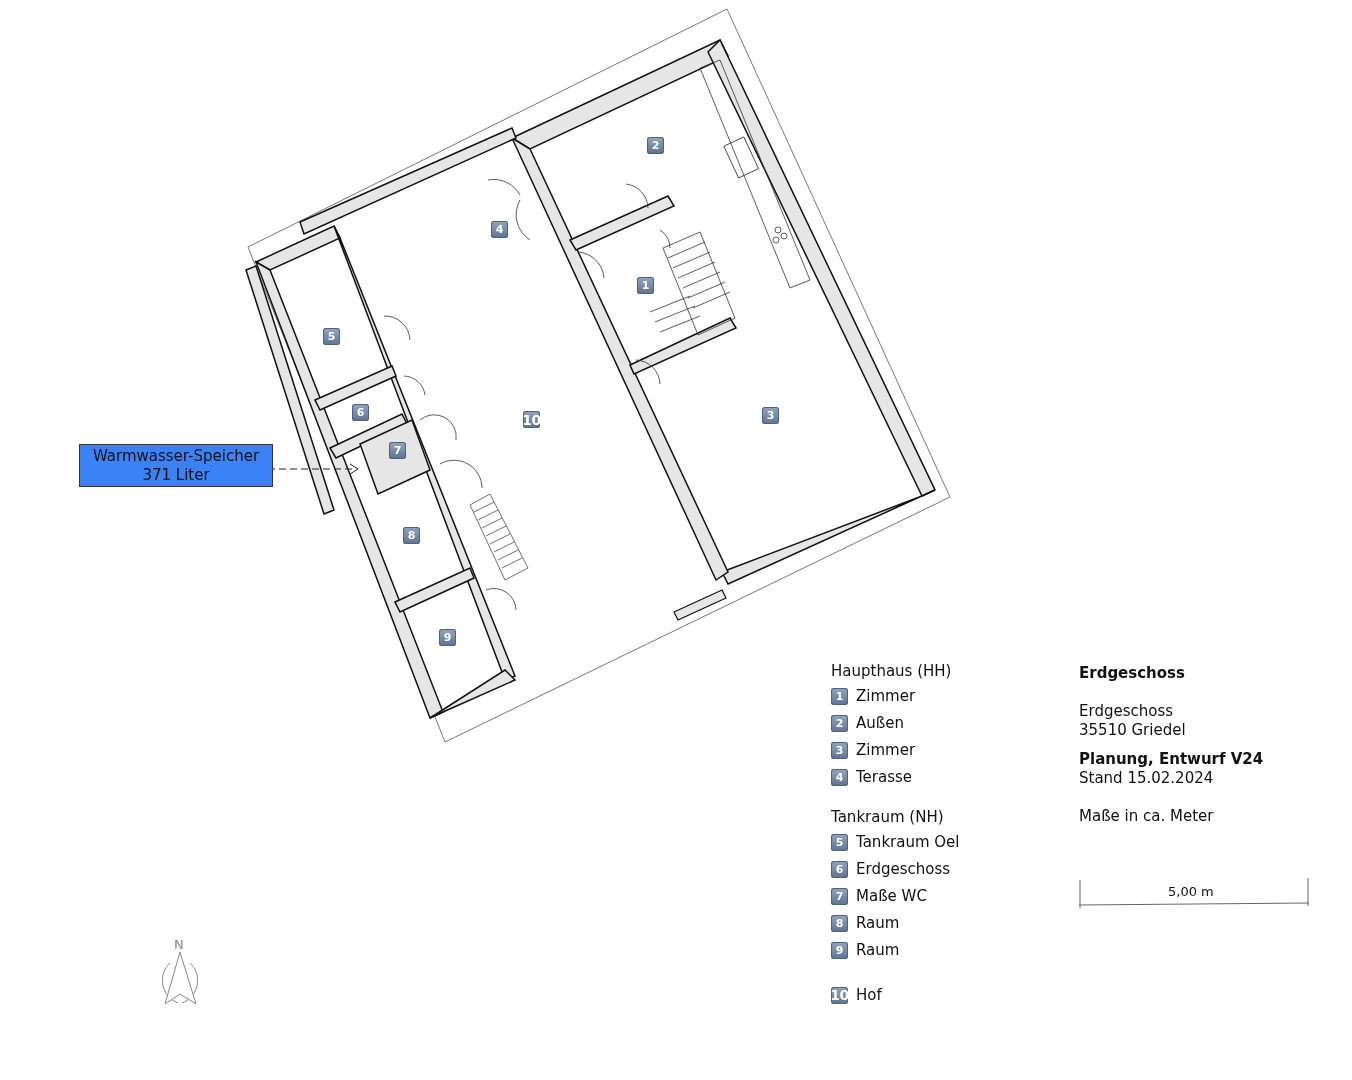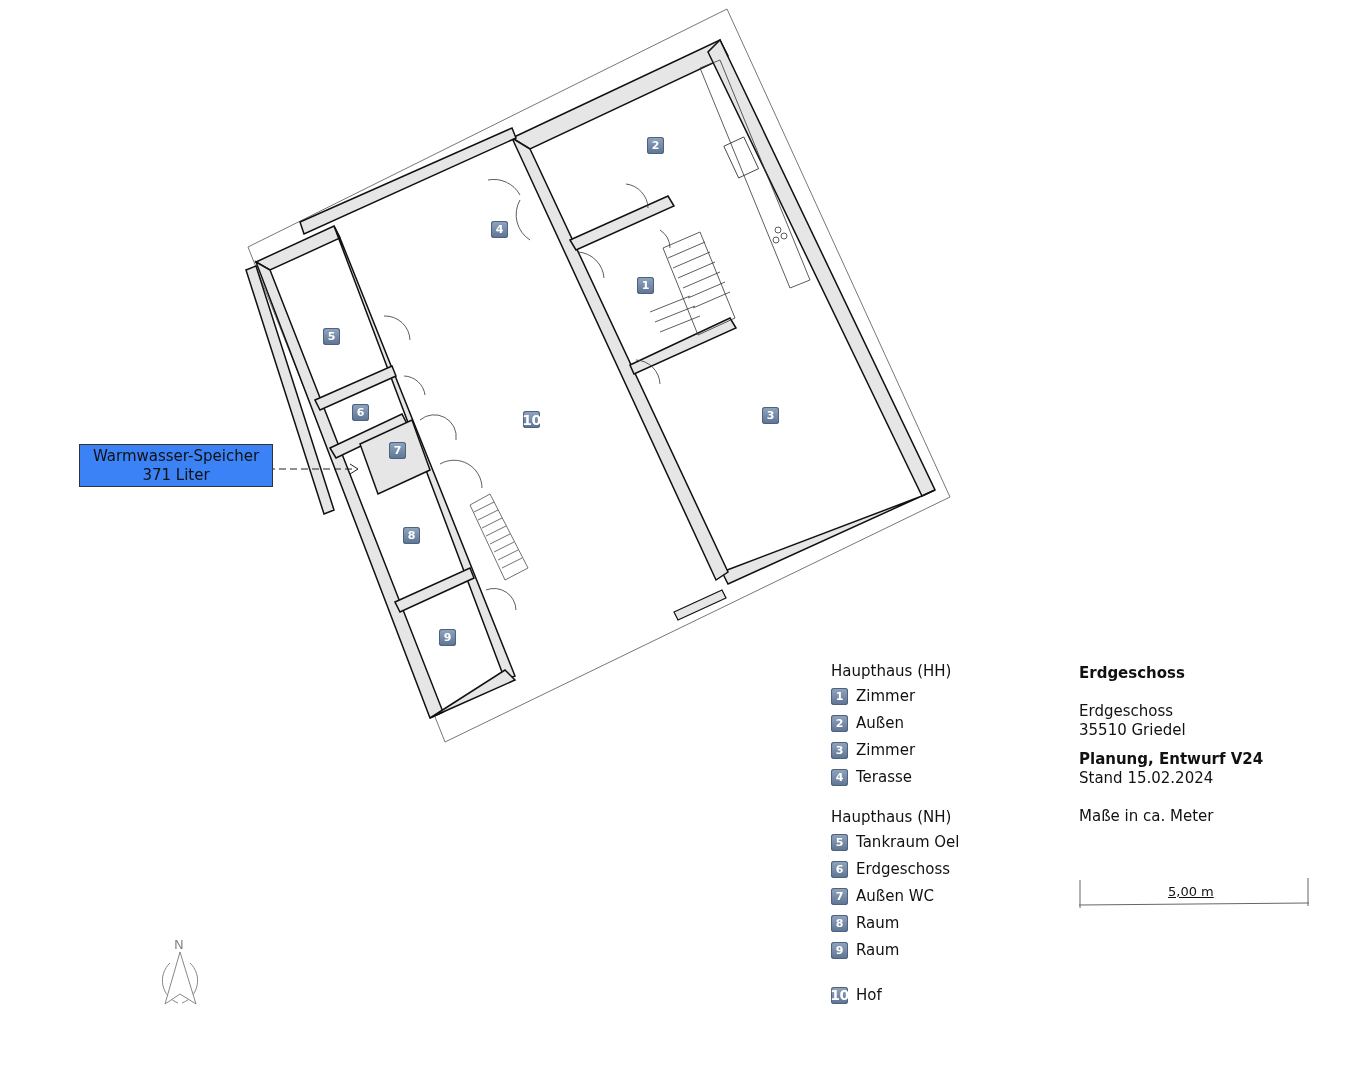--- a/index.html
+++ b/index.html
@@ -8,21 +8,21 @@
   .badge{display:inline-flex;align-items:center;justify-content:center;width:17px;height:17px;border-radius:3px;background:linear-gradient(#93a6bf,#5c7392);color:#fff;font-size:11px;font-weight:bold;box-shadow:0 0 0 1px #4d6180 inset;font-family:"DejaVu Sans",sans-serif;}
   .badge.wide{font-size:14px;letter-spacing:-0.5px;}
   .legend{position:absolute;left:831px;top:659px;font-size:15px;line-height:27px;}
   .legend .head{height:24px;line-height:24px;}
   .legend .item{display:flex;align-items:center;gap:8px;height:27px;}
   .legend .gap{height:14px;}
   .legend .gap2{height:18px;}
   .info{position:absolute;left:1079px;top:664px;font-size:15px;line-height:19px;}
   .info .bold{font-weight:bold;}
   .callout{position:absolute;left:79px;top:444px;width:194px;height:43px;border:1px solid #333;background:#3b82f6;font-size:15px;line-height:19px;text-align:center;padding-top:2px;box-sizing:border-box;}
-  .scale-label{position:absolute;left:1168px;top:884px;font-size:13px;text-decoration:underline;}
+  .scale-label{position:absolute;left:1168px;top:884px;font-size:13px;}
   .room-badge{position:absolute;}
 </style>
 </head>
 <body>
 
 <svg id="plan" width="1352" height="1080" viewBox="0 0 1352 1080">
 
   <polygon points="248,247 727,9 950,497 445,742" fill="none" stroke="#777" stroke-width="1"></polygon>
 
   <g fill="#e6e6e6" stroke="#111" stroke-width="1.5">
@@ -149,32 +149,32 @@
     </div>
   <div class="item">
       <span class="badge">3</span>
       <span>Zimmer</span>
     </div>
   <div class="item">
       <span class="badge">4</span>
       <span>Terasse</span>
     </div>
   <div class="gap"></div>
-  <div class="head">Haupthaus (NH)</div>
+  <div class="head">Tankraum (NH)</div>
   <div class="item">
       <span class="badge">5</span>
       <span>Tankraum Oel</span>
     </div>
   <div class="item">
       <span class="badge">6</span>
       <span>Erdgeschoss</span>
     </div>
   <div class="item">
       <span class="badge">7</span>
-      <span>Außen WC</span>
+      <span>Maße WC</span>
     </div>
   <div class="item">
       <span class="badge">8</span>
       <span>Raum</span>
     </div>
   <div class="item">
       <span class="badge">9</span>
       <span>Raum</span>
     </div>
   <div class="gap2"></div>

